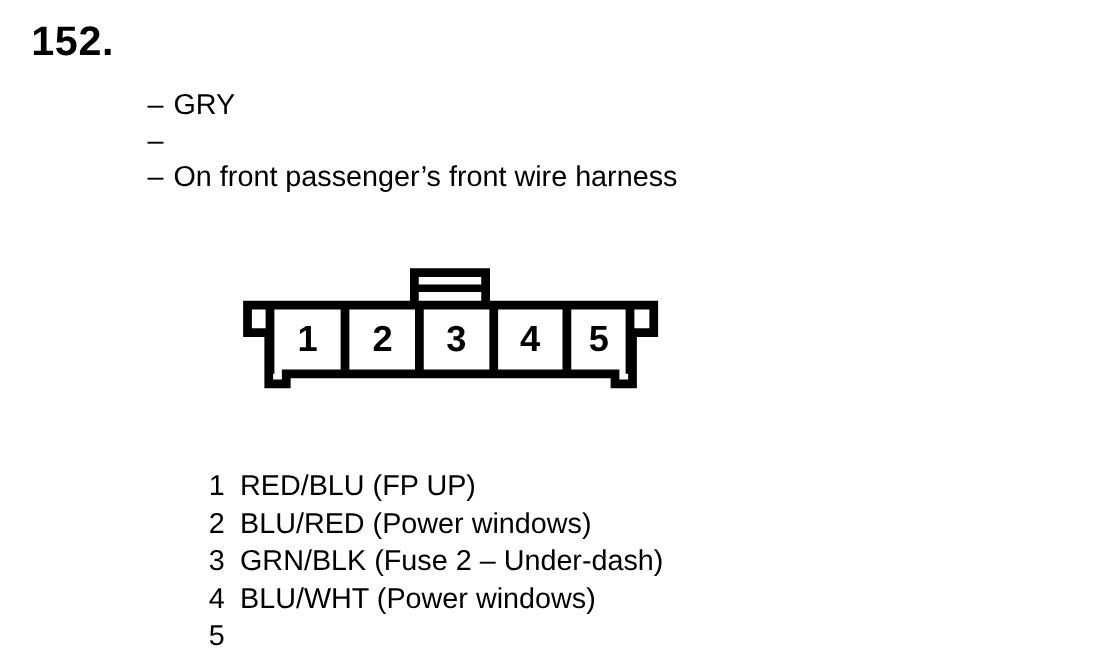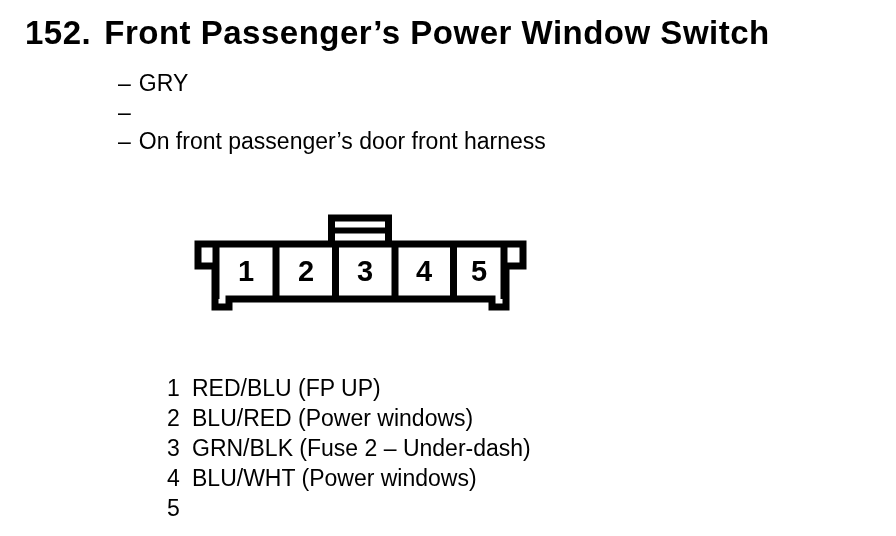--- a/index.html
+++ b/index.html
@@ -79,34 +79,33 @@
     flex: 0 0 25px;
   }
 </style>
 </head>
 <body>
 
 <div class="page">
 
   <div class="title-row">
     <span class="title-num">152.</span>
-    <span class="title-text">Front Passenger’s Power Window Switch</span>
   </div>
 
   <div class="attributes">
     <div class="attr-line">
       <span class="attr-dash">–</span>
       <span>GRY</span>
     </div>
     <div class="attr-line">
       <span class="attr-dash">–</span>
     </div>
     <div class="attr-line">
       <span class="attr-dash">–</span>
-      <span>On front passenger’s door front harness</span>
+      <span>On front passenger’s front wire harness</span>
     </div>
   </div>
 
   <div class="connector">
     <svg viewBox="185 205 350 125" xmlns="http://www.w3.org/2000/svg">
 
       <path d="M331.5 244 L331.5 218 L388.5 218 L388.5 244" fill="#ffffff" stroke="#000000" stroke-width="7"></path>
       <line x1="328" y1="230.5" x2="392" y2="230.5" stroke="#000000" stroke-width="6"></line>
 
       <path d="M198 244 H523 V266 H506 V307 H492 V299 H229 V307 H215 V266 H198 Z" fill="#ffffff" stroke="#000000" stroke-width="7" stroke-linejoin="miter"></path>

